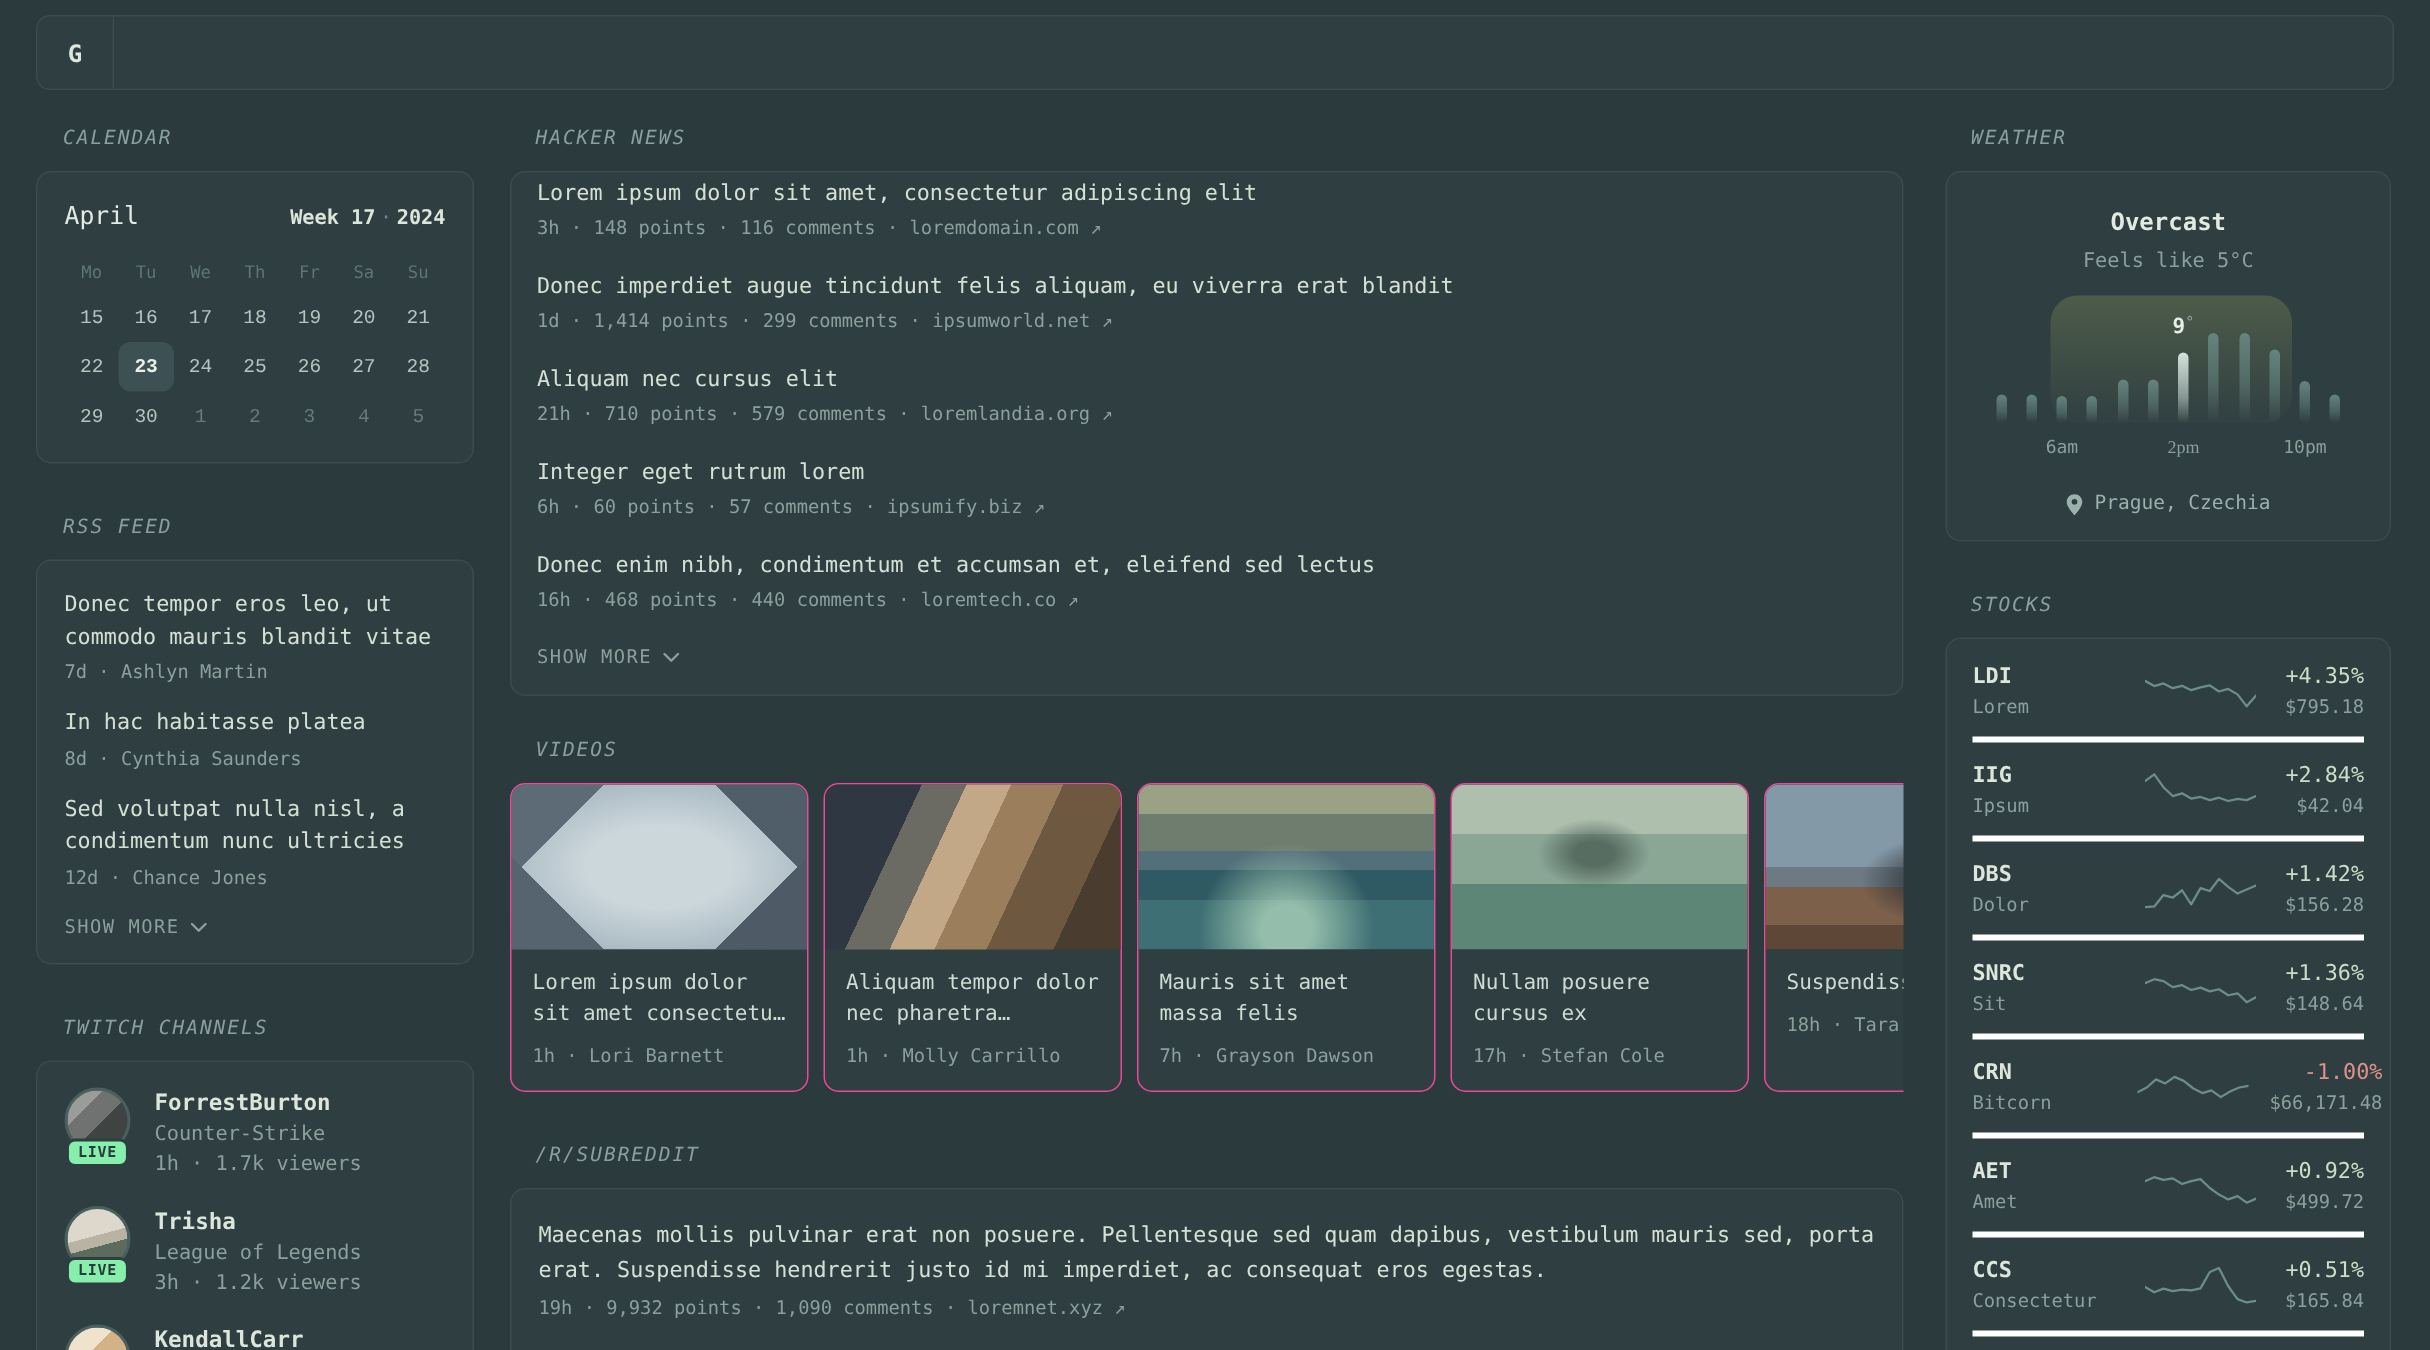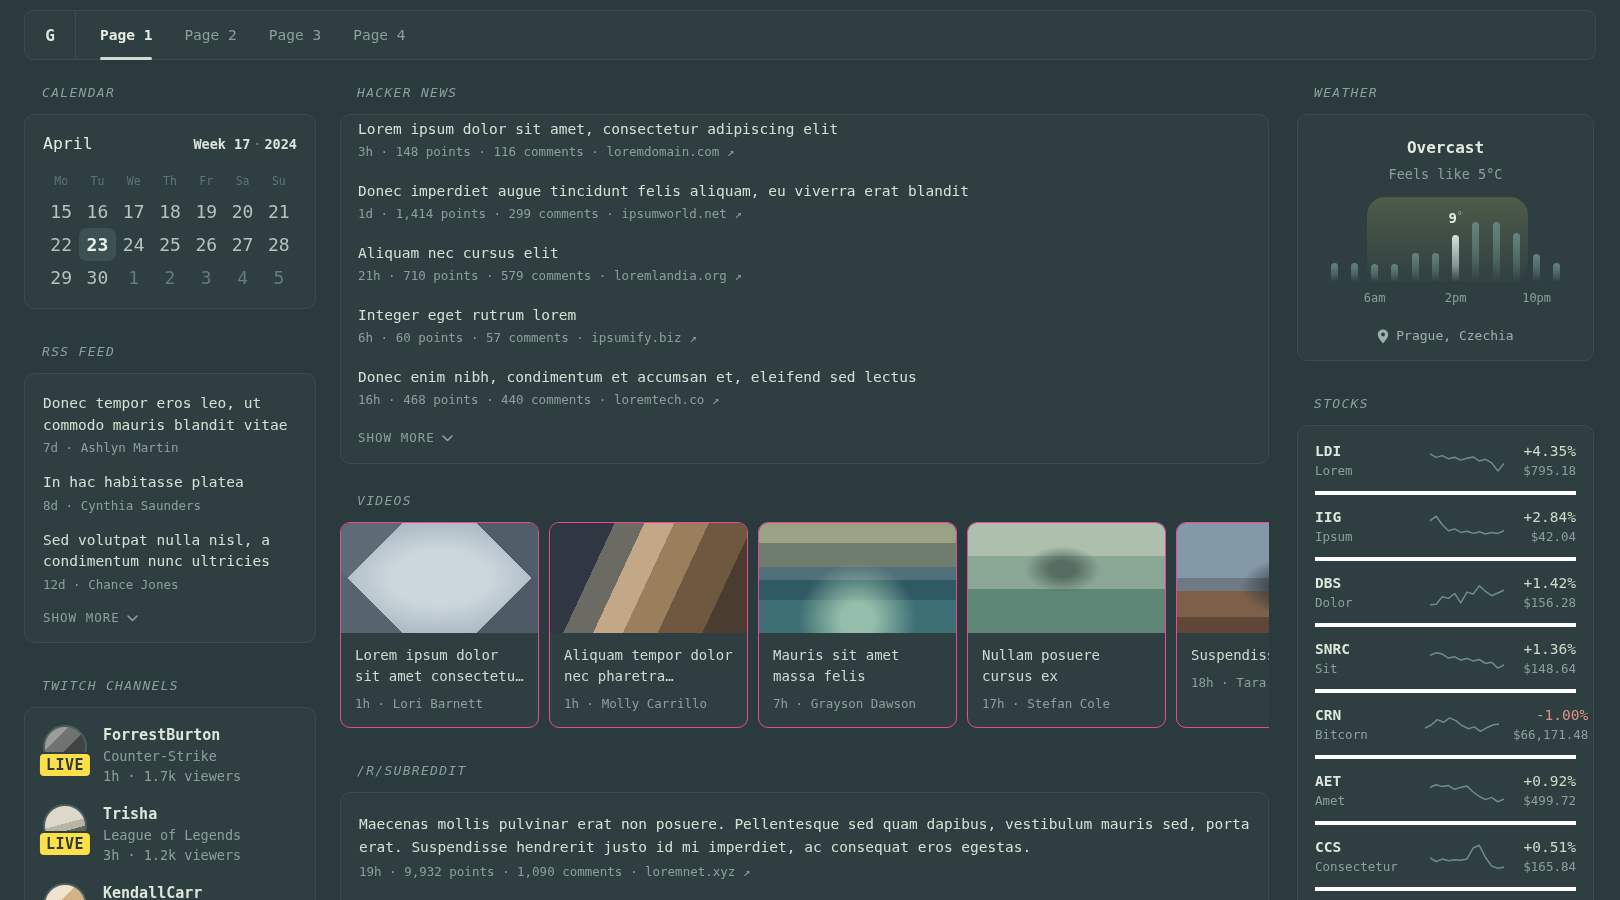--- a/index.html
+++ b/index.html
@@ -35,41 +35,41 @@
   .cal{padding:19px 18px 14px;}
   .cal-head{display:flex;justify-content:space-between;align-items:baseline;}
   .cal-month{font-size:16.5px;font-weight:normal;color:#e3eae1;}
   .cal-week{font-size:13.5px;font-weight:bold;color:#dce5da;}
   .cal-week .sep{color:#6d8583;font-weight:normal;padding:0 3px;}
   .cal-grid{display:grid;grid-template-columns:repeat(7,1fr);}
   .cal-weekdays{margin-top:21px;}
   .cal-wd{text-align:center;font-size:11.5px;color:#5d7573;}
   .cal-days{margin-top:7px;}
   .cal-day{height:33px;display:flex;align-items:center;justify-content:center;
-    font-size:18px;color:#b3c4be;border-radius:8px;}
+    font-size:13px;color:#b3c4be;border-radius:8px;font-family:Liberation Mono, monospace;}
   .cal-day.muted{color:#657c7a;}
   .cal-day.selected{background:#3d5053;color:#e9efe7;font-weight:bold;}
   
   .feed{padding:19px 18px 15px;}
   .feed-item{margin-bottom:15px;}
   .feed-title{font-size:14.5px;line-height:21.5px;color:#d5e0d4;cursor:pointer;}
   .feed-meta{font-size:12.5px;line-height:19px;color:#8ba09b;margin-top:2px;}
   .show-more{display:flex;align-items:center;gap:7px;font-size:12.5px;
     letter-spacing:1px;color:#8ba09b;cursor:pointer;margin-top:2px;line-height:18px;}
   .show-more svg{margin-top:1px;}
   
   .twitch{padding:17px 18px;}
   .tw-row{display:flex;gap:16px;margin-bottom:18px;cursor:pointer;}
   .tw-avatar-wrap{position:relative;width:44px;height:44px;flex:0 0 44px;}
   .tw-avatar{width:40px;height:40px;border-radius:50%;border:2px solid #49605f;}
   .avatar-1{background:linear-gradient(135deg,#9a9c99 0 30%,#6f7270 30% 55%,#3f4442 55%);}
   .avatar-2{background:linear-gradient(165deg,#ddd8cb 0 45%,#b9b3a4 45% 60%,#5d6b5e 60%);}
   .avatar-3{background:linear-gradient(135deg,#f0e3cd 0 40%,#d3b288 40% 70%,#8c6b4a 70%);}
   .live-badge{position:absolute;left:50%;transform:translateX(-50%);bottom:-9px;
-    background:#fde047;color:#2b3a3d;font-size:15px;font-weight:bold;
+    background:#86efac;color:#2b3a3d;font-size:10px;font-weight:bold;
     padding:2px 6px;border-radius:6px;border:2px solid #2e3e41;letter-spacing:.5px;}
   .tw-name{font-size:15px;font-weight:bold;color:#dde6db;line-height:21px;}
   .tw-game{font-size:13.5px;color:#8ba09b;line-height:20px;}
   .tw-meta{font-size:13.5px;color:#8ba09b;line-height:20px;}
   
   .hn{padding:4px 17px 16px;}
   .hn-item{margin-bottom:20px;}
   .hn-title{font-size:14.5px;line-height:20px;color:#d5e0d4;cursor:pointer;
     white-space:nowrap;overflow:hidden;}
   .hn-meta{font-size:12.5px;line-height:18px;color:#8ba09b;margin-top:4px;}
@@ -137,34 +137,20 @@
   .s-change{font-size:14.5px;color:#ccdcc6;line-height:20px;}
   .s-change.negative{color:#e19089;}
   .s-price{font-size:12.5px;color:#8ba09b;line-height:19px;}
   .icon-svg{display:inline-block;vertical-align:middle;}
 </style>
 </head>
 <body>
 
 <nav class="nav">
   <div class="nav-logo">G</div>
-  <div class="nav-tabs">
-    <div class="nav-tab active">
-        <span>Page 1</span>
-      </div>
-      <div class="nav-tab">
-        <span>Page 2</span>
-      </div>
-      <div class="nav-tab">
-        <span>Page 3</span>
-      </div>
-      <div class="nav-tab">
-        <span>Page 4</span>
-      </div>
-  </div>
 </nav>
 
 <aside class="col-left">
 
   <section class="widget">
     <h2 class="widget-heading">CALENDAR</h2>
     <div class="panel cal">
       <div class="cal-head">
         <span class="cal-month">April</span>
         <span class="cal-week">
@@ -429,21 +415,21 @@
               <div class="bar" style="height: 49px;"></div>
             </div>
             <div class="bar-slot">
               <div class="bar" style="height: 28px;"></div>
             </div>
             <div class="bar-slot">
               <div class="bar" style="height: 19px;"></div>
             </div>
           </div>
       <span class="wtime" style="left: 20.8333%;">6am</span>
-          <span class="wtime" style="left: 54.1667%;">2pm</span>
+          <span class="wtime" style="left: 54.1667%; font-family: Liberation Serif, serif;">2pm</span>
           <span class="wtime" style="left: 87.5%;">10pm</span>
           <div class="wtemp" style="left: 54.1667%; bottom: 57px;"><span>9</span><span class="deg">°</span></div>
         </div>
       <div class="w-loc">
         <svg class="icon-svg" width="12" height="15" viewBox="0 0 12 15">
             <path d="M6 0.5C3 0.5 0.8 2.8 0.8 5.6c0 3.6 5.2 8.9 5.2 8.9s5.2-5.3 5.2-8.9C11.2 2.8 9 0.5 6 0.5z M6 7.4a1.9 1.9 0 1 1 0-3.8a1.9 1.9 0 0 1 0 3.8z" fill="#9db1ab"></path>
           </svg>
         <span>Prague, Czechia</span>
       </div>
     </div>

